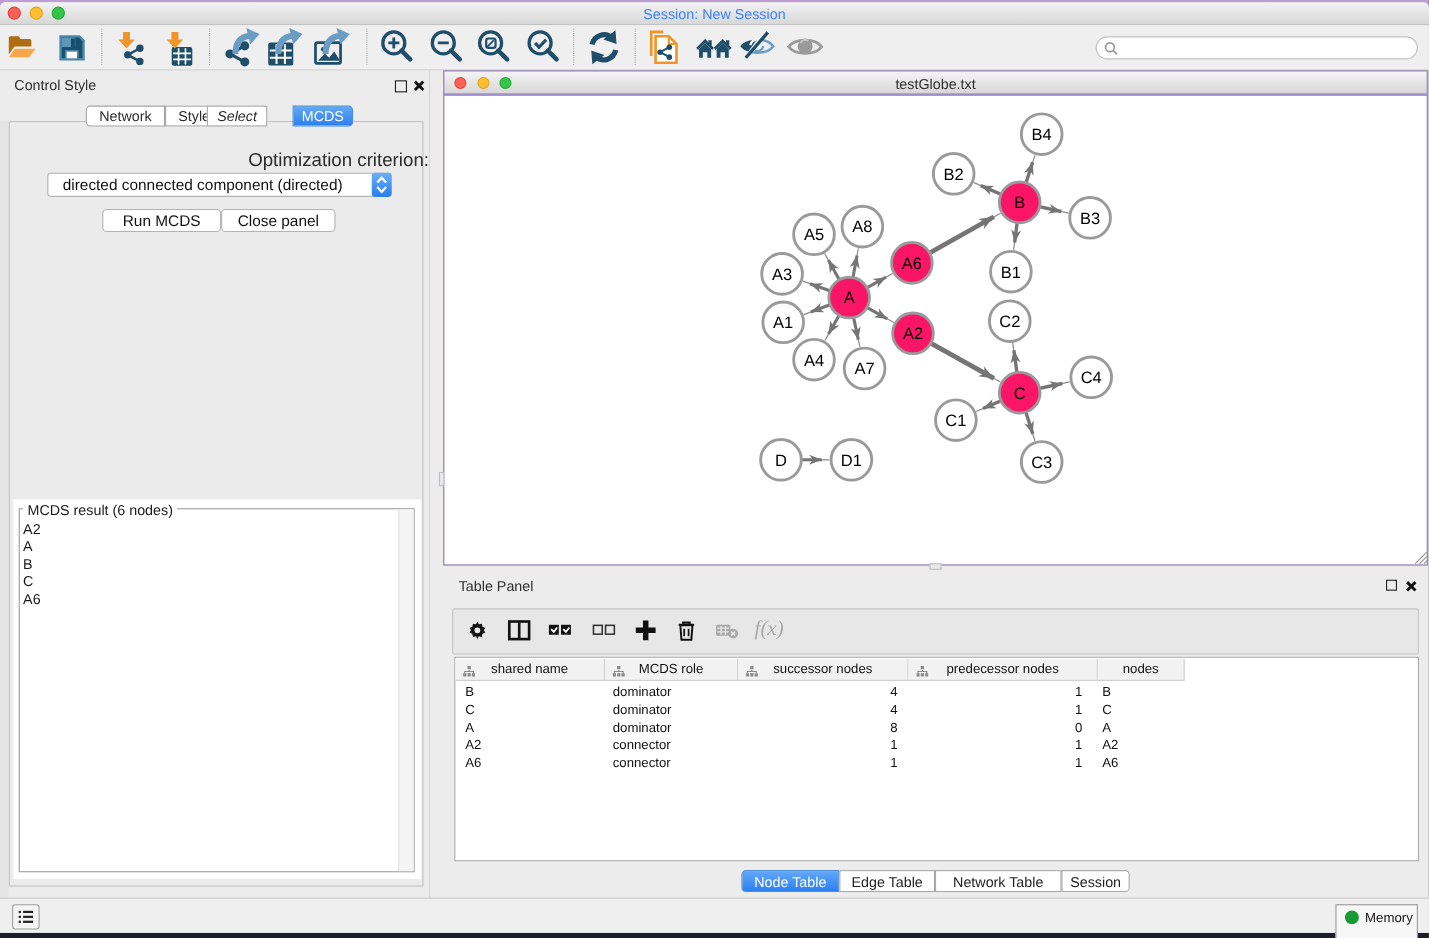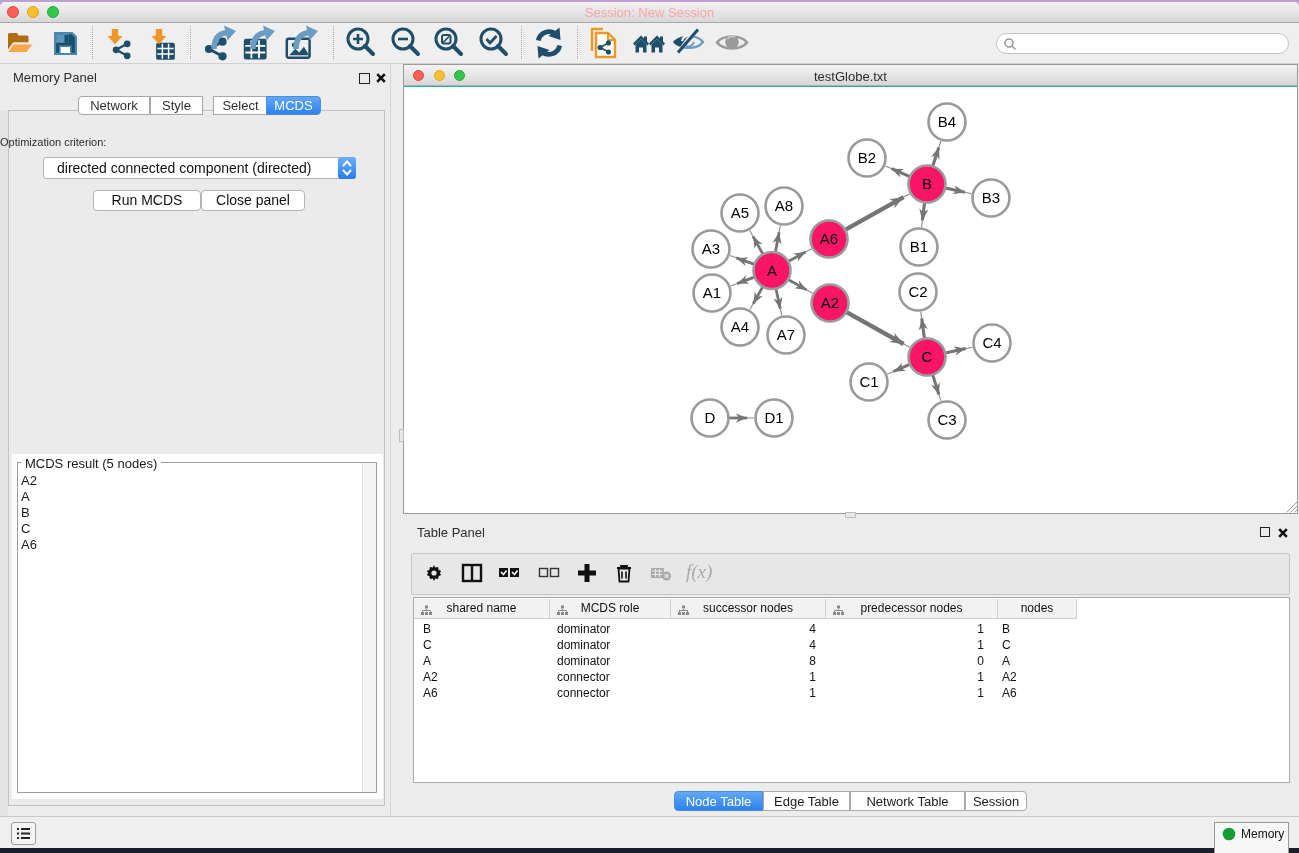--- a/index.html
+++ b/index.html
@@ -1,37 +1,37 @@
 <!DOCTYPE html>
 <html><head><meta charset="utf-8"><style>
 *{margin:0;padding:0;box-sizing:border-box}
 body{width:1299px;height:853px;position:relative;overflow:hidden;background:#1b1f2b;font-family:"Liberation Sans",sans-serif}
 .abs{position:absolute}
 #deskTop{left:0;top:0;width:1299px;height:14px;background:#bf9ed3}
 #win{left:0;top:2px;width:1299px;height:846px;background:#ececec;border-radius:5px 5px 0 0;overflow:hidden}
 #titlebar{left:0;top:2px;width:1299px;height:21px;background:linear-gradient(#f3f3f3,#d7d7d7);border-bottom:1px solid #a9a9a9;border-radius:5px 5px 0 0}
 .light{width:12px;height:12px;border-radius:50%;top:6px}
-#title{width:100%;text-align:center;top:5px;font-size:13px;color:#fca5a5}
+#title{width:100%;text-align:center;top:5px;font-size:13px;color:#3b82f6}
 #toolbar{left:0;top:23px;width:1299px;height:41px;background:#efefef;border-bottom:1px solid #d2d2d2}
 .sep{top:4px;height:33px;width:0;border-left:1px dotted #a9a9a9}
 #searchbox{left:996px;top:33px;width:293px;height:21px;background:#fff;border:1px solid #c2c2c2;border-radius:11px}
 #cpHead{left:13px;top:70px;font-size:13px;color:#2e2e2e}
 #cpMax{left:359px;top:73px;width:11px;height:11px;border:1.5px solid #222}
 .tab{top:96px;height:19px;background:#fff;border:1px solid #a7a7a7;font-size:13px;color:#2e2e2e;text-align:center;line-height:18px}
 #cpBox{left:8px;top:110px;width:377px;height:696px;background:#ebebeb;border:1px solid #c2c2c2}
-#optLabel{left:0;top:136px;width:390px;text-align:left;font-size:11px;color:#2b2b2b}
+#optLabel{left:0;top:136px;width:390px;text-align:right;font-size:17px;color:#2b2b2b}
 #dropdown{left:43px;top:157px;width:313px;height:22px;background:#fff;border:1px solid #b3b3b3;border-radius:3px;font-size:14px;color:#111;line-height:20px;padding-left:13px}
 #spinner{left:338px;top:157px;width:18px;height:22px;background:linear-gradient(#6bb1f8,#2a7cf0);border-radius:3px}
 .btn{top:190px;height:21px;background:#fff;border:1px solid #b3b3b3;border-radius:4px;font-size:14px;color:#111;text-align:center;line-height:19px}
 #resultWrap{left:12px;top:454px;width:371px;height:345px;background:#fff}
 #resultBorder{left:17px;top:462px;width:360px;height:331px;border:1px solid #9d9d9d}
 #resultLabel{left:21px;top:456px;background:#fff;padding:0 4px;font-size:13px;color:#1a1a1a}
 #resultScroll{left:362px;top:463px;width:14px;height:329px;background:#f4f4f4;border-left:1px solid #e2e2e2}
 .li{left:21px;font-size:13px;color:#1a1a1a}
-#netwin{left:403px;top:64px;width:895px;height:450px;background:#14b8a6;border:1px solid #9b9b9b}
+#netwin{left:403px;top:64px;width:895px;height:450px;background:#8b5cf6;border:1px solid #9b9b9b}
 #nettitle{left:0;top:0;width:893px;height:21px;background:linear-gradient(#f4f4f4,#d7d7d7);border-bottom:1px solid #b0b0b0}
 .nlight{width:11px;height:11px;border-radius:50%;top:5px}
 #nettext{width:100%;text-align:center;top:4px;font-size:13px;color:#2e2e2e}
 #canvas{left:0;top:22px;width:893px;height:426px;background:#fff}
 #tpHead{left:417px;top:525px;font-size:13px;color:#2e2e2e}
 #tpMax{left:1260px;top:527px;width:10px;height:10px;border:1.5px solid #222}
 #tpToolbar{left:411px;top:553px;width:879px;height:42px;background:#e7e7e7;border:1px solid #c6c6c6;border-radius:2px}
 #tableBox{left:413px;top:597px;width:877px;height:186px;background:#fff;border:1px solid #ababab}
 .th{top:0;height:20px;border-right:1px solid #cfcfcf;border-bottom:1px solid #cccccc;background:#f2f2f2;font-size:12px;color:#111;text-align:center;line-height:19px}
 .td{font-size:12px;color:#111}
@@ -184,43 +184,43 @@
 <svg class="abs" style="left:714px;top:25px" width="36" height="36" viewBox="0 0 36 36">
     <path d="M3 17.5 C9 9.5 27 9.5 33 17.5 C27 25.5 9 25.5 3 17.5 Z" fill="none" stroke="#9a9a9a" stroke-width="2.6"></path>
     <circle cx="18" cy="17" r="6.8" fill="#9a9a9a"></circle>
     <path d="M13.5 14 A5.5 5.5 0 0 1 21 12" stroke="#c9c9c9" stroke-width="1.8" fill="none"></path>
   </svg>
 <div class="abs" id="searchbox"></div>
 <svg class="abs" style="left:1003px;top:37px" width="14" height="14" viewBox="0 0 14 14">
     <circle cx="6" cy="6" r="4" fill="none" stroke="#9a9a9a" stroke-width="1.6"></circle>
     <path d="M9 9 L12.5 12.5" stroke="#9a9a9a" stroke-width="1.6"></path>
   </svg>
-<div class="abs" id="cpHead">Memory Panel</div>
+<div class="abs" id="cpHead">Control Style</div>
 <div class="abs" id="cpMax"></div>
 <svg class="abs" style="left:376px;top:73px" width="10" height="10" viewBox="0 0 10 10">
     <path d="M1.2 1.2 L8.8 8.8 M8.8 1.2 L1.2 8.8" stroke="#111" stroke-width="2.6"></path>
   </svg>
 <div class="abs" style="left:0;top:110px;width:8px;height:706px;background:#e4e4e4"></div>
 <div class="abs" id="cpBox"></div>
 <div class="abs tab" style="left:78px;width:72px;border-radius:4px 0 0 4px;">Network</div>
 <div class="abs tab" style="left:150px;width:53px;">Style</div>
-<div class="abs tab" style="left:213px;width:55px;">Select</div>
+<div class="abs tab" style="left:188px;width:55px;font-style:italic;">Select</div>
 <div class="abs tab" style="left:266px;width:55px;background:linear-gradient(#62a8f6,#2c80f1);color:#fff;border-color:#4a8ed8;border-radius:0 4px 4px 0">MCDS</div>
 <div class="abs" id="optLabel">Optimization criterion:</div>
 <div class="abs" id="dropdown">directed connected component (directed)</div>
 <div class="abs" id="spinner"><svg width="18" height="22" viewBox="0 0 18 22">
       <path d="M5 9 L9 4.5 L13 9" stroke="#fff" stroke-width="2" fill="none"></path>
       <path d="M5 13 L9 17.5 L13 13" stroke="#fff" stroke-width="2" fill="none"></path>
     </svg></div>
 <div class="abs btn" style="left:93px;width:108px">Run MCDS</div>
 <div class="abs btn" style="left:201px;width:104px">Close panel</div>
 <div class="abs" id="resultWrap"></div>
 <div class="abs" id="resultBorder"></div>
 <div class="abs" id="resultScroll"></div>
-<div class="abs" id="resultLabel">MCDS result (5 nodes)</div>
+<div class="abs" id="resultLabel">MCDS result (6 nodes)</div>
 <div class="abs li" style="top:473px">A2</div>
 <div class="abs li" style="top:489px">A</div>
 <div class="abs li" style="top:505px">B</div>
 <div class="abs li" style="top:521px">C</div>
 <div class="abs li" style="top:537px">A6</div>
 <div class="abs" id="netwin">
 <div class="abs" id="nettitle"></div>
 <div class="abs nlight" style="left:8.5px;background:#f96156;border:0.5px solid #e0443e"></div>
 <div class="abs nlight" style="left:29.5px;background:#fdbf2f;border:0.5px solid #e0a41f"></div>
 <div class="abs nlight" style="left:49.5px;background:#33c648;border:0.5px solid #25a835"></div>

